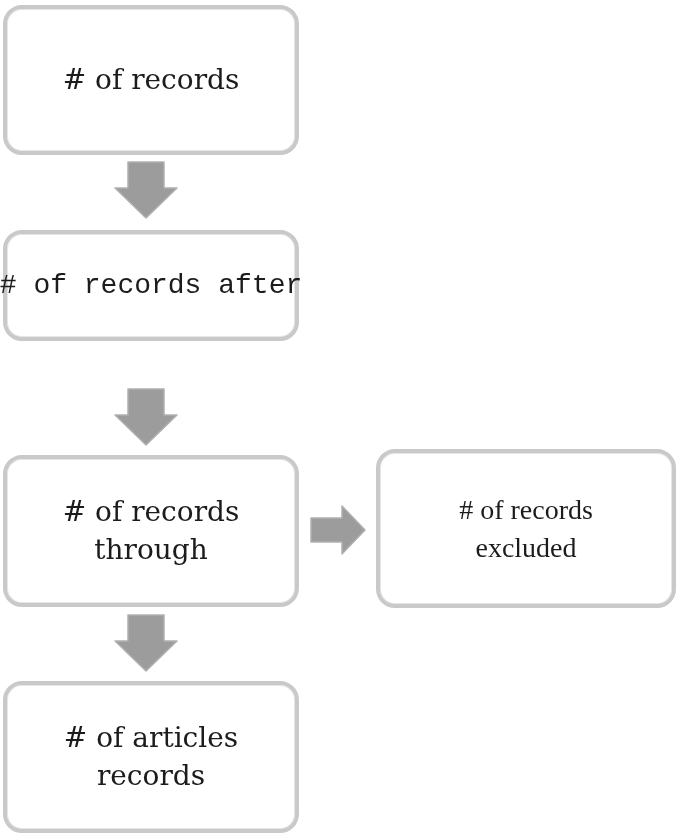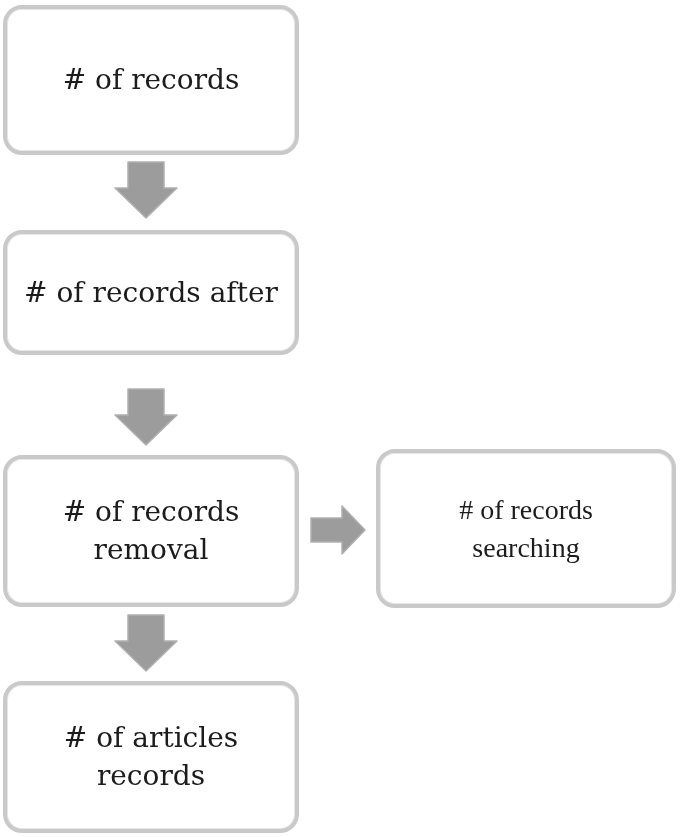--- a/index.html
+++ b/index.html
@@ -40,21 +40,21 @@
   .arrow {
     position: absolute;
     color: var(--arrow-fill, #9c9c9c);
   }
   .arrow svg {
     display: block;
   }
   
   #box-identified   { left: 3px;   top: 5px;   width: 296px; height: 150px; }
   #arrow-down-1     { left: 114px; top: 161px; }
-  #box-deduplicated { left: 3px;   top: 230px; width: 296px; height: 125px; }
+  #box-deduplicated { left: 3px;   top: 230px; width: 296px; height: 111px; font-family: Liberation Mono, monospace; }
   #arrow-down-2     { left: 114px; top: 388px; }
   #box-screened     { left: 3px;   top: 455px; width: 296px; height: 152px; }
   #arrow-right-1    { left: 310px; top: 505px; }
   #box-excluded     { left: 376px; top: 449px; width: 300px; height: 159px; }
   #arrow-down-3     { left: 114px; top: 614px; }
   #box-final        { left: 3px;   top: 681px; width: 296px; height: 152px; }
 </style>
 </head>
 <body>
 
@@ -75,32 +75,32 @@
   </div>
 
   <div class="arrow" id="arrow-down-2">
     <svg width="64" height="58" viewBox="0 0 64 58" aria-hidden="true">
       <polygon points="14,1 50,1 50,27 63,27 32,57 1,27 14,27" fill="currentColor" stroke="#b0b0b0" stroke-width="1.5" stroke-linejoin="round"></polygon>
     </svg>
   </div>
 
   <div class="fbox" id="box-screened">
     <div class="line"># of records</div>
-    <div class="line">removal</div>
+    <div class="line">through</div>
   </div>
 
   <div class="arrow" id="arrow-right-1">
     <svg width="56" height="50" viewBox="0 0 56 50" aria-hidden="true">
       <polygon points="1,13 32,13 32,1 55,25 32,49 32,37 1,37" fill="currentColor" stroke="#b0b0b0" stroke-width="1.5" stroke-linejoin="round"></polygon>
     </svg>
   </div>
 
   <div class="fbox times" id="box-excluded">
     <div class="line"># of records</div>
-    <div class="line">searching</div>
+    <div class="line">excluded</div>
   </div>
 
   <div class="arrow" id="arrow-down-3">
     <svg width="64" height="58" viewBox="0 0 64 58" aria-hidden="true">
       <polygon points="14,1 50,1 50,27 63,27 32,57 1,27 14,27" fill="currentColor" stroke="#b0b0b0" stroke-width="1.5" stroke-linejoin="round"></polygon>
     </svg>
   </div>
 
   <div class="fbox" id="box-final">
     <div class="line"># of articles</div>

